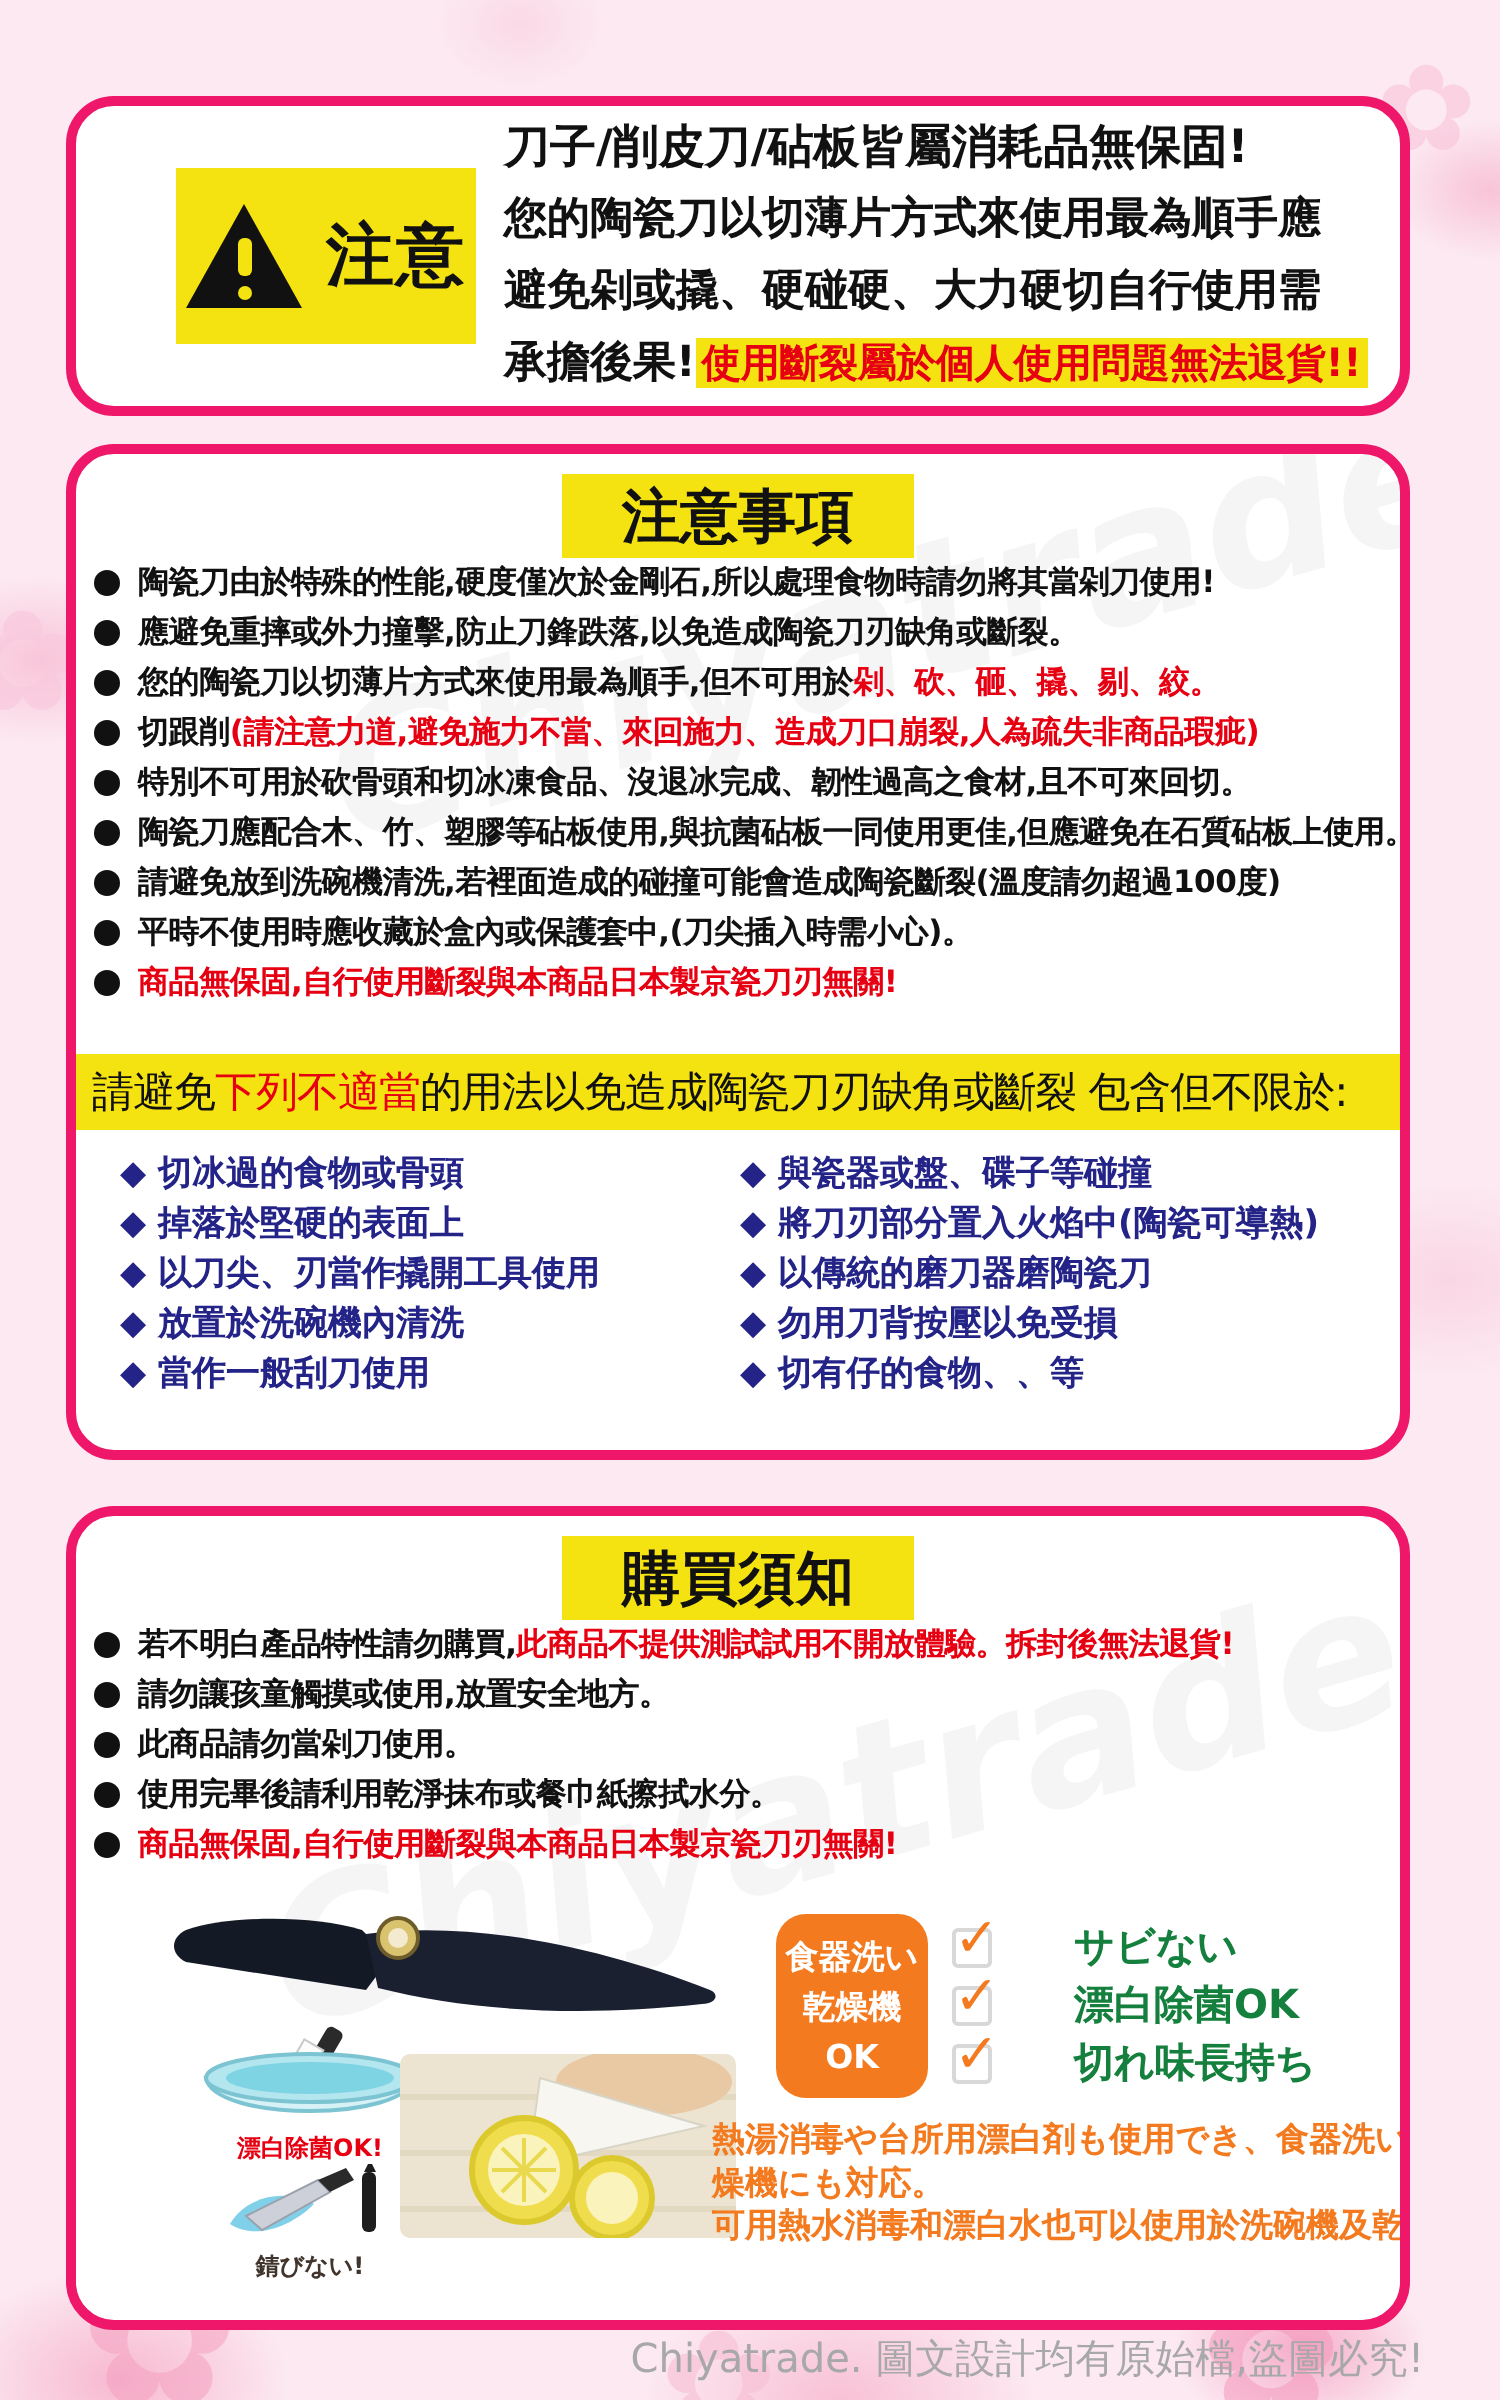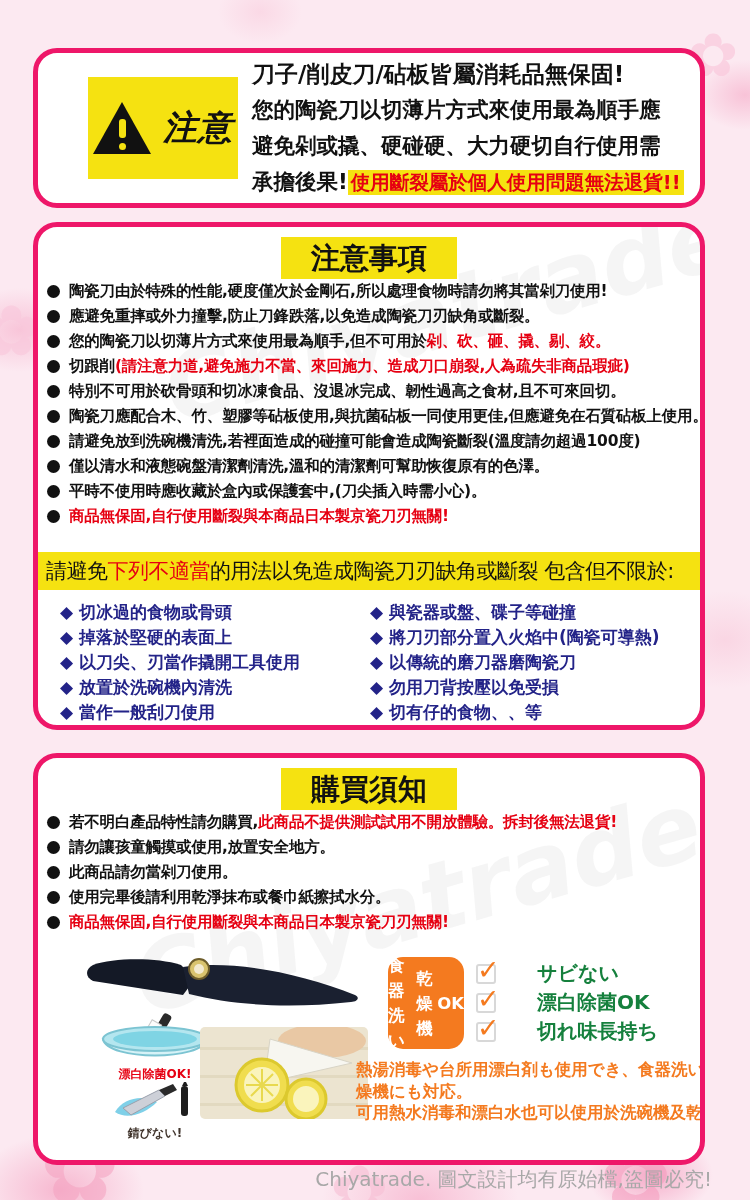--- a/index.html
+++ b/index.html
@@ -41,22 +41,22 @@
     font-size: 95px; font-style: italic; font-weight: 700;
     color: rgba(120,120,120,0.07); transform: rotate(-16deg);
     white-space: nowrap; pointer-events: none;
   }
   #panel-purchase .wm { top: 90px; right: -10px; }
   .panel-inner { position: relative; z-index: 1; }
 
   
   .warn-flex { display: flex; align-items: center; height: 150px; padding: 0 6px 0 50px; gap: 14px; }
   .warn-badge {
-    flex: 0 0 150px; height: 102px; background: #f5e211;
-    display: flex; align-items: center; justify-content: center; gap: 12px; font-style: italic;
+    flex: 0 0 150px; height: 88px; background: #f5e211;
+    display: flex; align-items: center; justify-content: center; gap: 12px;
   }
   .tri { position: relative; width: 58px; height: 52px; background: #111;
          clip-path: polygon(50% 0, 100% 100%, 0 100%); }
   .tri .bar { position: absolute; left: 26px; top: 17px; width: 7px; height: 19px;
               background: #f5e211; border-radius: 3px; }
   .tri .dot { position: absolute; left: 26px; top: 41px; width: 7px; height: 7px;
               background: #f5e211; border-radius: 50%; }
   .warn-badge .txt { font-size: 34px; font-weight: 900; letter-spacing: 1px; }
   .warn-text { font-size: 21.5px; line-height: 36px; font-weight: 600; }
   .warn-text div { white-space: nowrap; }
@@ -91,21 +91,21 @@
   
   .media { position: relative; height: 190px; margin-top: 4px; }
   .knife-img { position: absolute; left: 45px; top: 10px; }
   .bowl-illu { position: absolute; left: 52px; top: 74px; width: 130px; text-align: center; }
   .caption-red  { color: #e60012; font-size: 12px; font-weight: 800; line-height: 15px; }
   .caption-dark { color: #40342c; font-size: 12px; font-weight: 800; line-height: 15px; }
   .lemon-img { position: absolute; left: 162px; top: 88px; width: 168px; height: 92px;
                border-radius: 5px; overflow: hidden; }
   .badge { position: absolute; left: 350px; top: 18px; width: 76px; height: 92px;
            background: #f47a1f; border-radius: 15px; color: #fff; font-weight: 800;
-           font-size: 16.5px; display: flex; flex-direction: row; align-items: center;
+           font-size: 16.5px; display: flex; flex-direction: column; align-items: center;
            justify-content: center; line-height: 25px; }
   .checks { position: absolute; left: 438px; top: 20px; }
   .check-row { display: flex; align-items: center; height: 29px; gap: 11px; }
   .checkbox { position: relative; width: 20px; height: 20px; background: #fff;
               border: 2px solid #d8d8d8; border-radius: 3px; flex: 0 0 20px; }
   .checkbox .mark { position: absolute; left: -1px; top: -10px; color: #f47a1f;
                     font-size: 27px; font-weight: 900; line-height: 1; }
   .check-label { color: #15803d; font-size: 20px; font-weight: 700; white-space: nowrap; margin-left: 30px; }
   .jp-note { position: absolute; left: 318px; top: 120px; width: 368px;
              color: #f47a1f; font-size: 16.5px; font-weight: 800; line-height: 22px; }
@@ -149,21 +149,20 @@
       <span class="sec-title">注意事項</span>
     </div>
     <ul class="blist">
       <li><span>陶瓷刀由於特殊的性能,硬度僅次於金剛石,所以處理食物時請勿將其當剁刀使用!</span><span class="rd"></span></li>
       <li><span>應避免重摔或外力撞擊,防止刀鋒跌落,以免造成陶瓷刀刃缺角或斷裂。</span><span class="rd"></span></li>
       <li><span>您的陶瓷刀以切薄片方式來使用最為順手,但不可用於</span><span class="rd">剁、砍、砸、撬、剔、絞。</span></li>
       <li><span>切跟削</span><span class="rd">(請注意力道,避免施力不當、來回施力、造成刀口崩裂,人為疏失非商品瑕疵)</span></li>
       <li><span>特別不可用於砍骨頭和切冰凍食品、沒退冰完成、韌性過高之食材,且不可來回切。</span><span class="rd"></span></li>
       <li><span>陶瓷刀應配合木、竹、塑膠等砧板使用,與抗菌砧板一同使用更佳,但應避免在石質砧板上使用。</span><span class="rd"></span></li>
       <li><span>請避免放到洗碗機清洗,若裡面造成的碰撞可能會造成陶瓷斷裂(溫度請勿超過100度)</span><span class="rd"></span></li>
-      <li><span>僅以清水和液態碗盤清潔劑清洗,溫和的清潔劑可幫助恢復原有的色澤。</span><span class="rd"></span></li>
       <li><span>平時不使用時應收藏於盒內或保護套中,(刀尖插入時需小心)。</span><span class="rd"></span></li>
       <li><span></span><span class="rd">商品無保固,自行使用斷裂與本商品日本製京瓷刀刃無關!</span></li>
     </ul>
     <div class="banner">
       <span>請避免</span><span class="rd">下列不適當</span><span>的用法以免造成陶瓷刀刃缺角或斷裂 包含但不限於:</span>
     </div>
     <div class="avoid">
       <div>切冰過的食物或骨頭</div>
       <div>與瓷器或盤、碟子等碰撞</div>
       <div>掉落於堅硬的表面上</div>

